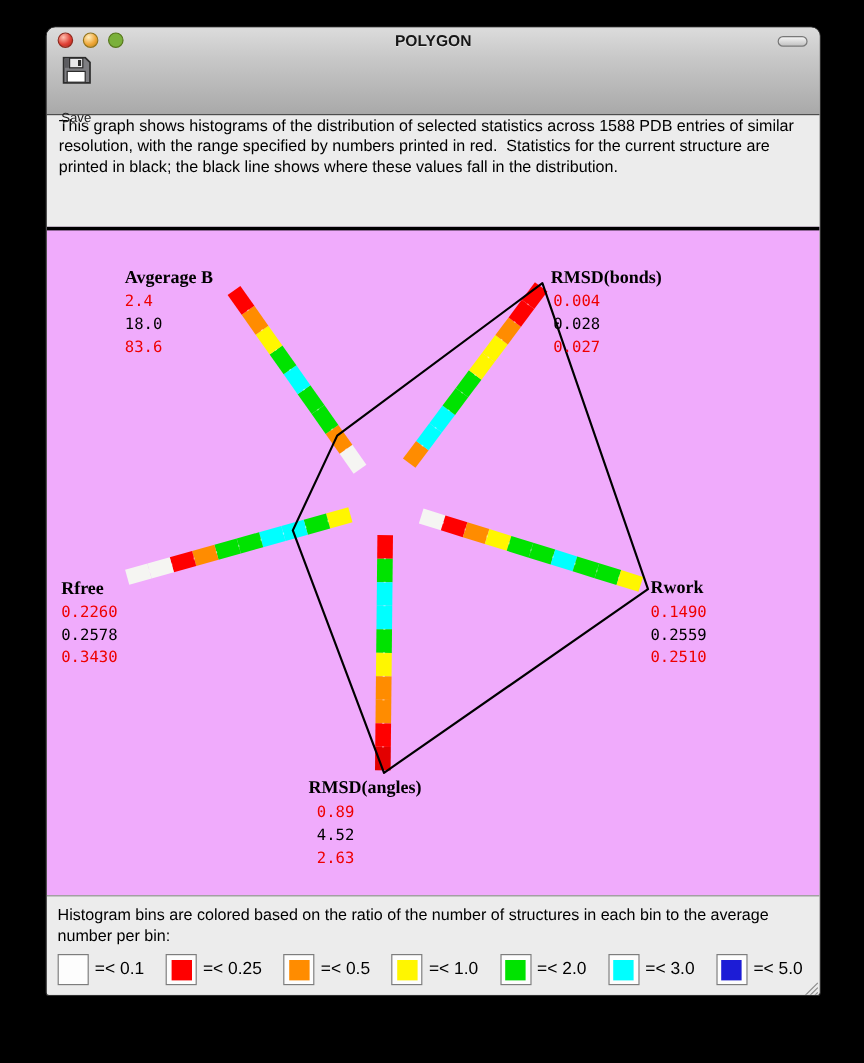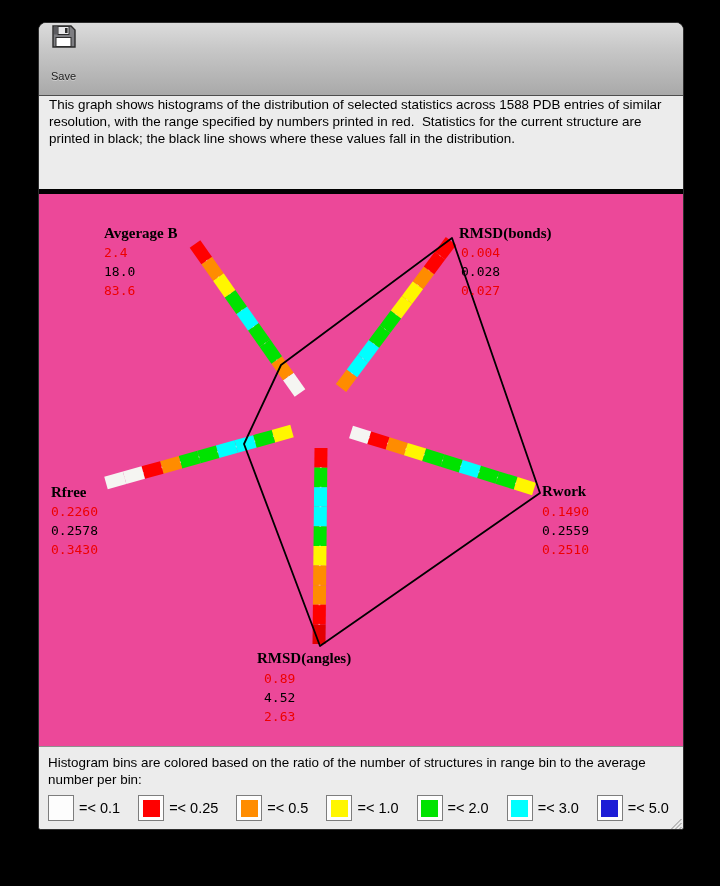--- a/index.html
+++ b/index.html
@@ -32,21 +32,21 @@
   .popup{margin-left:9px;width:226px;height:23px;border:1px solid #8a8a8a;border-radius:5px;
          background:linear-gradient(#ffffff,#ececec 60%,#e0e0e0);display:flex;align-items:center;
          box-sizing:border-box;box-shadow:0 1px 1px rgba(0,0,0,.25);}
   .popup .ptext{flex:1;font-size:13.4px;padding-left:9px;color:#000;white-space:nowrap;overflow:hidden;}
   .popup .pcap{width:19px;height:100%;border-left:1px solid #7d96bd;border-radius:0 4px 4px 0;
                background:linear-gradient(#cfe0f4,#90b4e2 50%,#6f9bd6 51%,#9cc0ea);
                display:flex;flex-direction:column;align-items:center;justify-content:center;gap:2px;}
   .tri-up{width:0;height:0;border-left:4px solid transparent;border-right:4px solid transparent;border-bottom:5px solid #111;}
   .tri-dn{width:0;height:0;border-left:4px solid transparent;border-right:4px solid transparent;border-top:5px solid #111;}
   
-  .chart-panel{height:557px;background:#ec4899;border-top:5px solid #000000;box-sizing:border-box;position:relative;}
+  .chart-panel{height:557px;background:#f0abfc;border-top:3px solid #000000;box-sizing:border-box;position:relative;}
   .chart-panel svg{display:block;}
   .axis-label{font-family:"Liberation Serif",serif;font-weight:bold;font-size:15px;fill:#000;}
   .axis-value{font-family:"DejaVu Sans Mono",monospace;font-size:13px;}
   
   .legend-panel{height:85px;box-sizing:border-box;border-top:1px solid #8f8f8f;background:#ececec;
                 padding:7px 0 0 9px;position:relative;overflow:hidden;}
   .legend-text{font-size:13.4px;line-height:17px;color:#000;white-space:pre-wrap;width:620px;}
   .legend-row{display:flex;align-items:center;margin-top:7px;gap:18px;}
   .bin-item{display:flex;align-items:center;gap:5px;flex:none;}
   .swatch-box{width:26px;height:26px;border:1px solid #7d7d7d;background:#fdfdfd;
@@ -54,20 +54,29 @@
   .swatch-fill{width:17px;height:17px;}
   .bin-label{font-size:14.5px;color:#000;white-space:nowrap;}
   .grip{position:absolute;right:1px;bottom:1px;}
 </style>
 </head>
 <body>
 
 <div class="window">
 
   <div class="chrome">
+    <div class="titlebar">
+      <div class="traffic">
+        <div class="light red"></div>
+        <div class="light yellow"></div>
+        <div class="light green"></div>
+      </div>
+      <div class="title">POLYGON</div>
+      <div class="capsule"></div>
+    </div>
     <div class="toolbar">
       <div class="toolbutton">
         <span>
           <svg width="25" height="23" viewBox="0 0 25 23">
             <path d="M2 1 h18 l4 4 v17 H2 z" fill="#7e7e82" stroke="#2c2c2c" stroke-width="1.4"></path>
             <rect x="7" y="1.5" width="11" height="8" fill="#e8e8ea" stroke="#2c2c2c" stroke-width="1"></rect>
             <rect x="14" y="3" width="2.6" height="5" fill="#2c2c2c"></rect>
             <rect x="5" y="12.5" width="15" height="9" fill="#ffffff" stroke="#2c2c2c" stroke-width="1"></rect>
             <rect x="3" y="1.5" width="3.4" height="8" fill="#5c5c60"></rect>
           </svg>
@@ -194,21 +203,21 @@
         <text x="225" y="508" class="axis-value" fill="#000000">4.52</text>
         <text x="225" y="527" class="axis-value" fill="#ee0000">2.63</text>
         <text x="12" y="303" class="axis-label">Rfree</text>
         <text x="12" y="322" class="axis-value" fill="#ee0000">0.2260</text>
         <text x="12" y="341" class="axis-value" fill="#000000">0.2578</text>
         <text x="12" y="360" class="axis-value" fill="#ee0000">0.3430</text>
       </svg>
   </div>
 
   <div class="legend-panel">
-    <div class="legend-text">Histogram bins are colored based on the ratio of the number of structures in range bin to the average number per bin:</div>
+    <div class="legend-text">Histogram bins are colored based on the ratio of the number of structures in each bin to the average number per bin:</div>
     <div class="legend-row" id="legend-row">
         <div class="bin-item">
           <div class="swatch-box">
             <div class="swatch-fill" style="background: rgb(253, 253, 253);"></div>
           </div>
           <span class="bin-label">=&lt; 0.1</span>
         </div>
         <div class="bin-item">
           <div class="swatch-box">
             <div class="swatch-fill" style="background: rgb(255, 0, 0);"></div>

